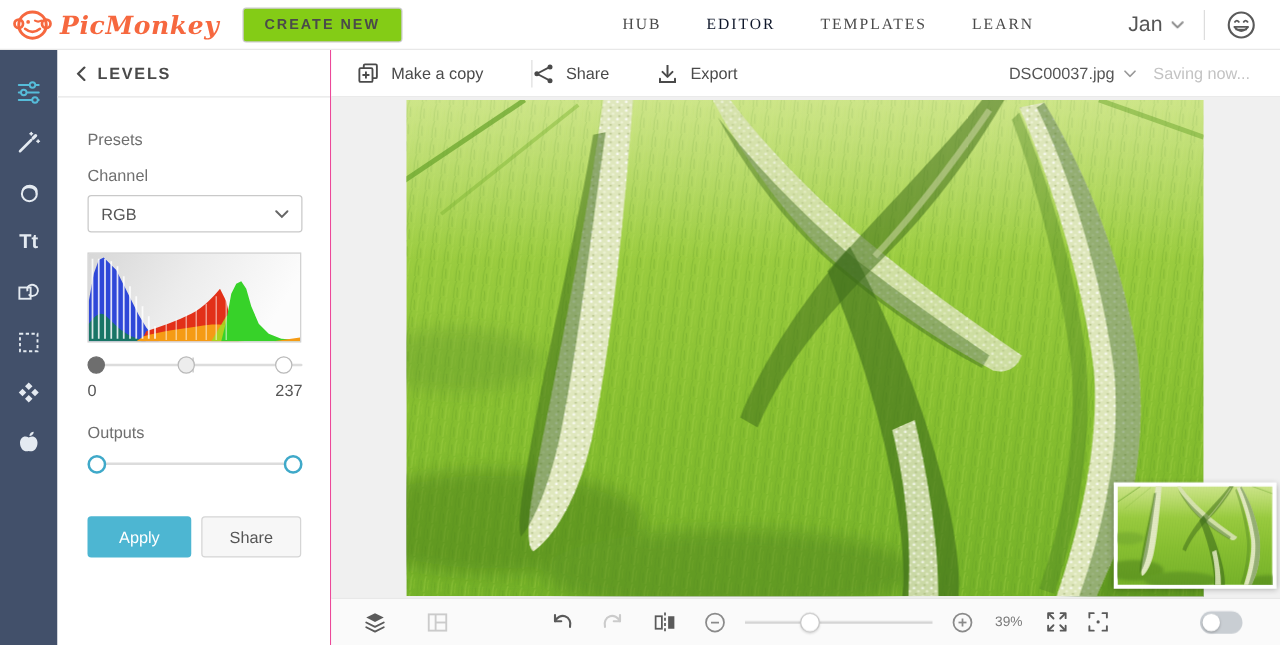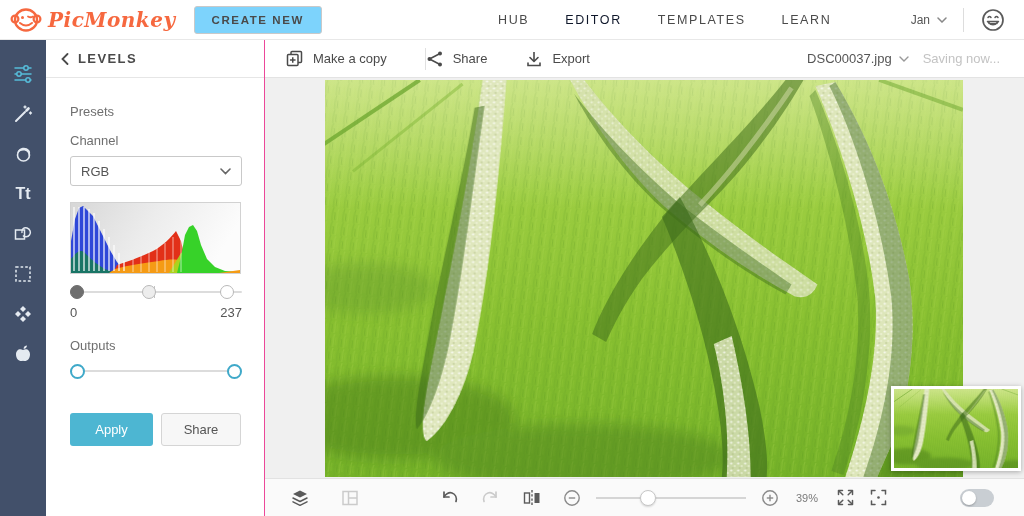--- a/index.html
+++ b/index.html
@@ -6,27 +6,27 @@
   html,body { width:1024px; height:516px; overflow:hidden; }
   body { font-family:"Liberation Sans", sans-serif; background:#fff; position:relative; }
   .app { position:relative; width:1024px; height:516px; }
 
   
   .header { position:absolute; top:0; left:0; width:1024px; height:40px; background:#fff;
             border-bottom:1px solid #e8e8e8; display:flex; align-items:center; padding:0 18px 0 10px; z-index:30; }
   .brand { display:flex; align-items:center; gap:6px; }
   .brand-name { font-family:"DejaVu Serif", serif; font-style:italic; font-weight:bold;
                 font-size:20px; color:#f6683f; letter-spacing:.5px; }
-  .create-btn { margin-left:18px; background:#7dd3fc; border:1px solid #c9c9c9; border-radius:3px;
+  .create-btn { margin-left:18px; background:#84cc16; border:1px solid #c9c9c9; border-radius:3px;
                 padding:7px 17px; font-size:11.5px; font-weight:bold; letter-spacing:1.6px; color:#4a4a4a; cursor:pointer; }
   .nav { display:flex; gap:36px; margin-left:176px; }
-  .nav-item { font-size:12.5px; letter-spacing:1.6px; color:#4a4a4a; cursor:pointer; }
+  .nav-item { font-size:12.5px; letter-spacing:1.6px; color:#4a4a4a; cursor:pointer;font-family:Liberation Serif, serif; }
   .nav-item.active { color:#0f172a; }
   .hdr-right { margin-left:auto; display:flex; align-items:center; gap:16px; }
-  .user { display:flex; align-items:center; gap:7px; font-size:12px; color:#555; cursor:pointer; }
+  .user { display:flex; align-items:center; gap:7px; font-size:17px; color:#555; cursor:pointer; }
   .vdiv { width:1px; height:24px; background:#ddd; }
 
   
   .sidebar { position:absolute; top:40px; left:0; width:46px; height:476px; background:#42506a;
              display:flex; flex-direction:column; align-items:center; padding-top:14px; }
   .side-item { width:46px; height:40px; display:flex; align-items:center; justify-content:center;
                color:#e4eaf1; cursor:pointer; }
   .side-item.active { color:#56bcd9; }
   .tt-glyph { font-size:16px; font-weight:bold; color:#e4eaf1; letter-spacing:0; }
 

